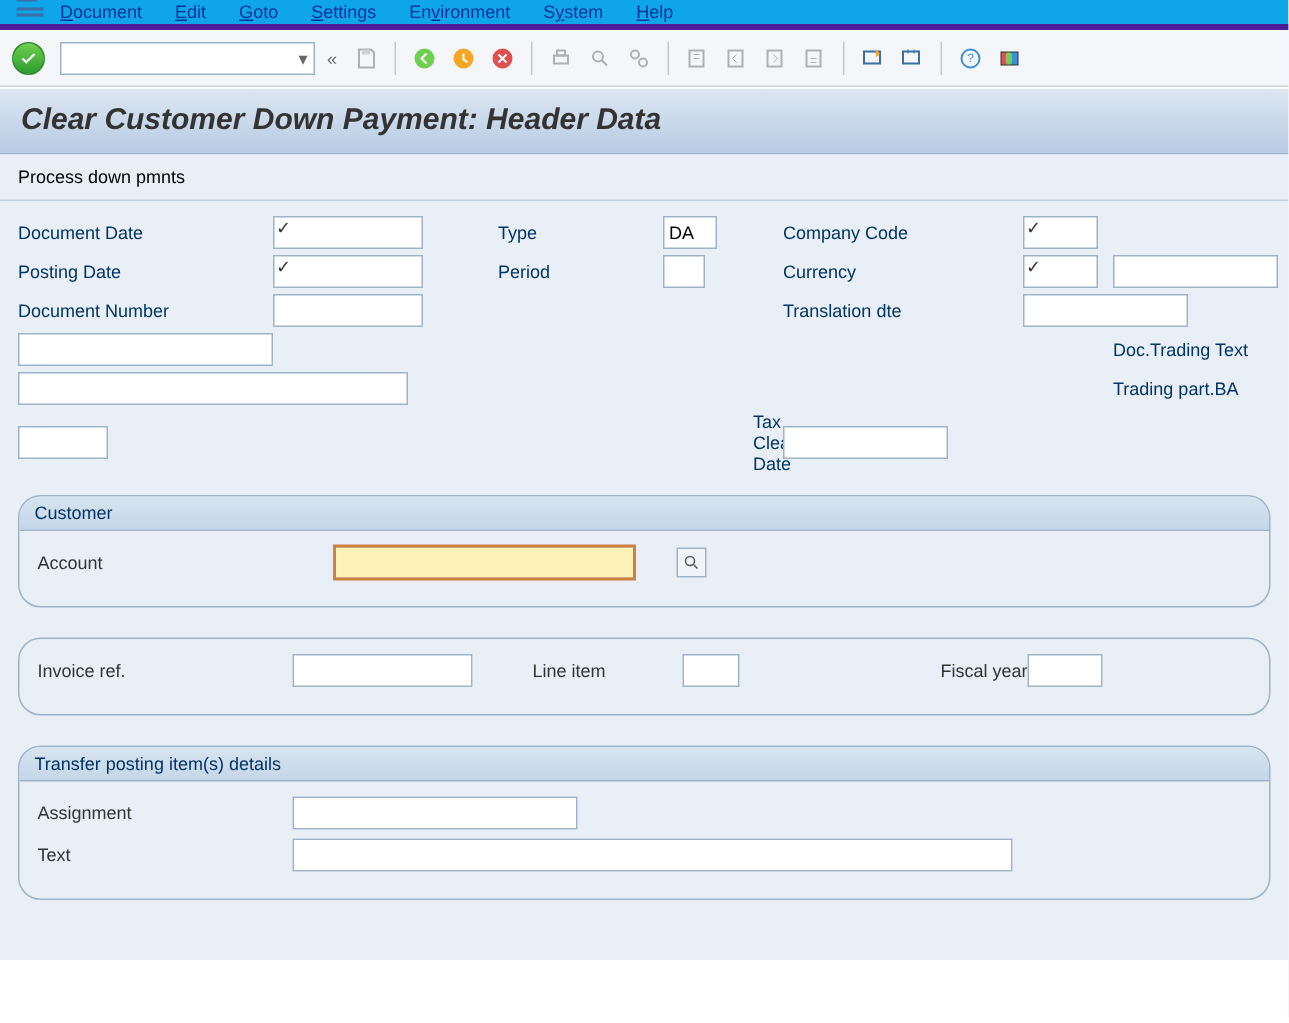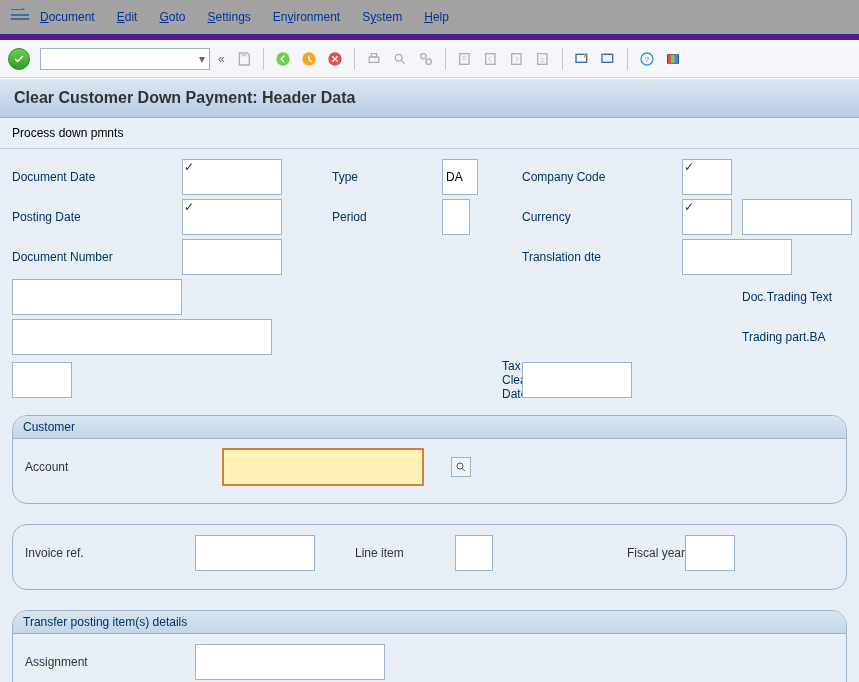--- a/index.html
+++ b/index.html
@@ -1,45 +1,45 @@
 <!DOCTYPE html>
 <html><head>
 <meta charset="utf-8">
 <style>
 * { box-sizing: border-box; margin: 0; padding: 0; }
 body { font-family: Arial, sans-serif; font-size: 12px; color: #333; background: #fff; width: 859px; }
 
 
-.menubar { display: flex; align-items: center; height: 40px; padding: 0 8px; border-bottom: 6px solid #4c1d95; background: #a3a3a3; }
+.menubar { display: flex; align-items: center; height: 20px; padding: 0 8px; border-bottom: 4px solid #4c1d95; background: #0ea5e9; }
 .menubar .menu-icon { width: 24px; height: 20px; color: #3a6ea5; display:flex; align-items:center; justify-content:center; margin-right: 8px;}
 .menubar .menu-item { margin-right: 22px; color: #003399; cursor: pointer; }
 .menubar .menu-item u { text-decoration: underline; }
 
 
 .toolbar { display: flex; align-items: center; height: 38px; padding: 4px 8px; gap: 4px; background:#f4f6f9; border-bottom:1px solid #d0d0d0;}
 .ok-btn { width: 22px; height: 22px; border-radius: 50%; background: linear-gradient(#6fcf4f,#2e9b2e); border:1px solid #2e8b2e; display:flex; align-items:center; justify-content:center; color:#fff; font-weight:bold; margin-right:6px;}
 .cmd-combo { width: 170px; height: 22px; border:1px solid #9fb3c8; background:#fff; display:flex; align-items:center; justify-content:flex-end; padding-right:4px; color:#666;}
 .tb-sep { width:1px; height:22px; background:#c0c8d0; margin:0 4px;}
 .tb-btn { width:22px; height:22px; border:1px solid transparent; display:flex; align-items:center; justify-content:center; border-radius:3px;}
 .tb-btn svg { width:16px; height:16px; }
 .chev { color:#666; font-size:12px; padding:0 4px;}
 
 
 .titlebar { background: linear-gradient(#dce6f1,#b8cce4); padding: 10px 14px; border-top:1px solid #fff; border-bottom:1px solid #9fb3c8;}
-.titlebar h1 { font-size: 16px; font-weight: bold; color: #333; }
+.titlebar h1 { font-size: 20px; font-style: italic; font-weight: bold; color: #333; }
 
 
 .subtoolbar { background:#e8eff7; padding:8px 12px; border-bottom:1px solid #c0d0e0; color:#333;}
 .subtoolbar span{ color:#000000;}
 
 
 .form-area { padding: 10px 12px 20px 12px; background:#e8eff7; }
 .form-grid { display:grid; grid-template-columns: 170px 130px 20px 110px 60px 20px 160px 60px 120px; row-gap:4px; align-items:center; margin-bottom:14px;}
 .form-grid label { color:#003366; }
-input.field { height:36px; border:1px solid #9fb3c8; background:#fff; padding:0 3px; font-size:12px; width:100%;}
+input.field { height:22px; border:1px solid #9fb3c8; background:#fff; padding:0 3px; font-size:12px; width:100%;}
 input.field.small{ width:44px;}
 .checkmark-input { position:relative; width:80px;}
 .checkmark-input::before{ content:"✓"; position:absolute; left:2px; top:1px; color:#333; font-size:12px; pointer-events:none;}
 .highlight-field { background:#fff2b8 !important; outline:2px solid #d08040; outline-offset:-1px;}
 .search-btn-inline { width:20px; height:20px; border:1px solid #9fb3c8; background:#f0f4f8; display:flex; align-items:center; justify-content:center;}
 
 
 .groupbox { border:1px solid #9fb3c8; border-radius:15px; margin-bottom:20px; background:#e8eff7; overflow:hidden;}
 .groupbox-header { background: linear-gradient(#d8e4f0,#c4d6e8); padding:4px 10px; color:#003366; border-bottom:1px solid #9fb3c8;}
 .groupbox-body { padding:10px 12px 18px 12px; display:grid; grid-template-columns: 170px 200px 20px 120px 60px 40px 120px 80px; row-gap:6px; align-items:center;}

